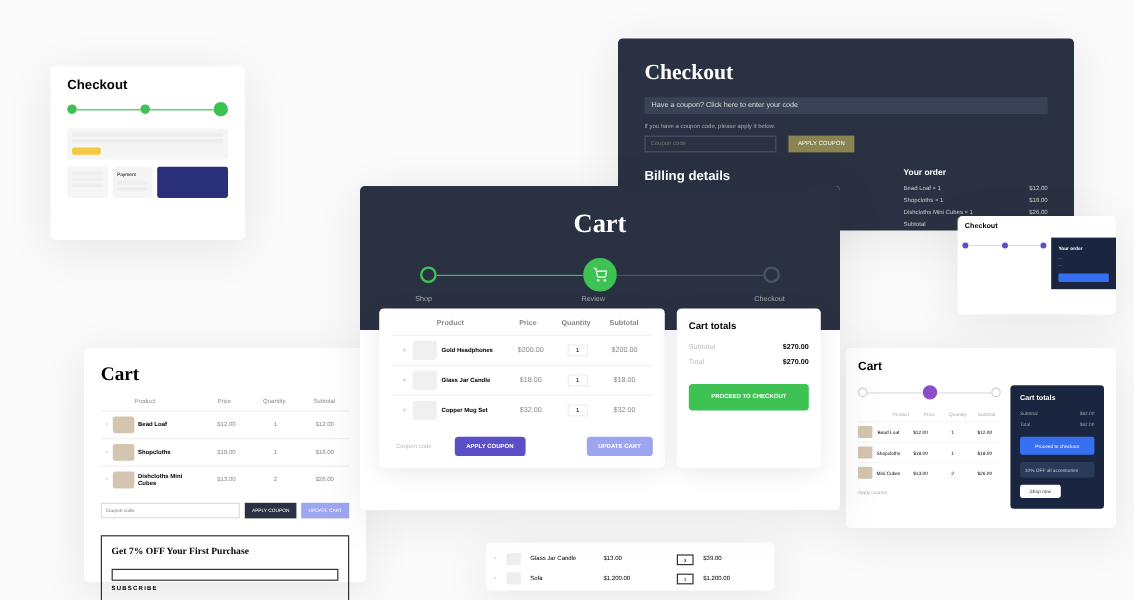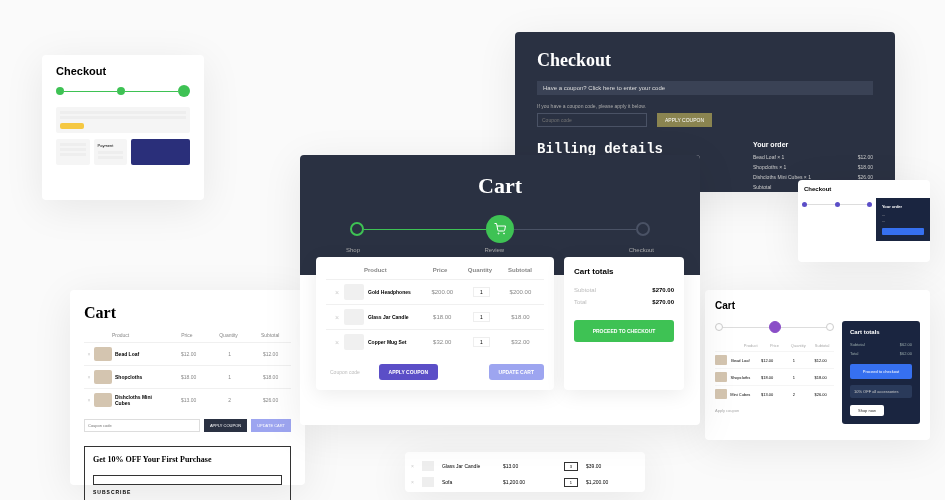--- a/index.html
+++ b/index.html
@@ -22,21 +22,21 @@
 
 #p2{left:515px;top:32px;width:380px;height:160px;background:#2a3142;padding:18px 22px;color:#fff}
 #p2 h2{font-family:Georgia,serif;font-size:18px;margin-bottom:10px}
 .p2-notice{background:#3a4255;font-size:6px;padding:4px 6px;color:#ddd;margin-bottom:8px}
 .p2-label{font-size:5px;color:#aaa;margin-bottom:4px}
 .p2-row{display:flex;gap:10px;align-items:center;margin-bottom:14px}
 .p2-input{flex:0 0 110px;border:1px solid #4a5265;background:transparent;height:14px;font-size:5px;padding:0 4px;color:#888}
 .p2-apply{background:#8a8450;color:#fff;font-size:5px;padding:4px 8px;border:none}
 .p2-bottom{display:flex;gap:20px}
 .p2-billing{flex:1}
-.p2-billing h4{font-family:Liberation Mono, monospace;font-size:14px;margin-bottom:6px}
+.p2-billing h4{font-family:Liberation Sans, sans-serif;font-size:11px;margin-bottom:6px}
 .p2-order{flex:0 0 120px}
 .p2-order h4{font-size:7px;font-weight:700;margin-bottom:4px}
 .p2-orow{display:flex;justify-content:space-between;font-size:5px;color:#ccc;padding:2px 0}
 
 
 #p3{left:300px;top:155px;width:400px;height:270px;z-index:5}
 .p3-head{background:#2a3142;height:120px;padding-top:18px;text-align:center;border-radius:4px 4px 0 0;position:relative}
 .p3-head h1{font-family:Georgia,serif;color:#fff;font-size:22px;margin-bottom:16px}
 .p3-steps{display:flex;align-items:center;justify-content:center;padding:0 50px}
 .p3-dot{width:14px;height:14px;border-radius:50%;border:2px solid #3ec254;background:#2a3142}
@@ -316,21 +316,21 @@
       <div class="p4-cell">$13.00</div>
       <div class="p4-cell">2</div>
       <div class="p4-cell">$26.00</div>
     </div>
   <div class="p4-foot">
     <input class="p4-cinput" placeholder="Coupon code" style="">
     <button class="p4-btn">APPLY COUPON</button>
     <button class="p4-btn alt">UPDATE CART</button>
   </div>
   <div class="p4-promo">
-    <h5>Get 10% OFF Your First Purchase</h5>
+    <h5>Get 7% OFF Your First Purchase</h5>
     <input class="p4-pinput" style="">
     <div class="p4-sub">SUBSCRIBE</div>
   </div>
   <div class="p4-side">
       <h6>Cart totals</h6>
     </div>
 </div>
 
 <div id="p5" class="panel">
   <div class="p5-head">Checkout</div>

